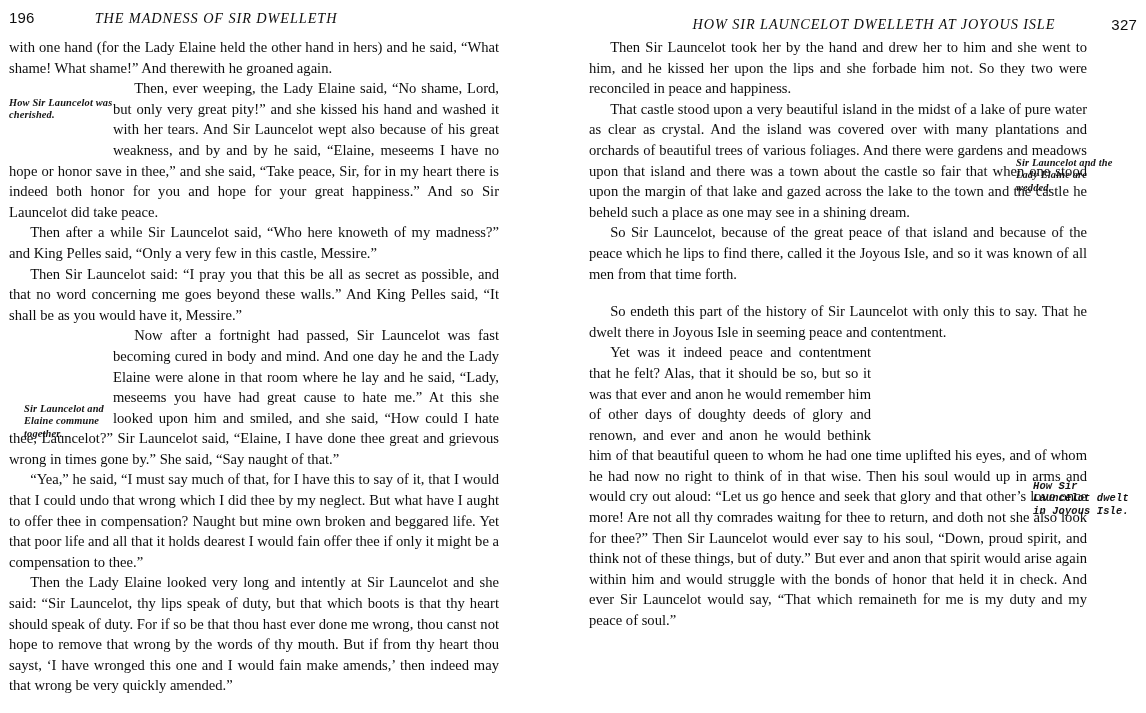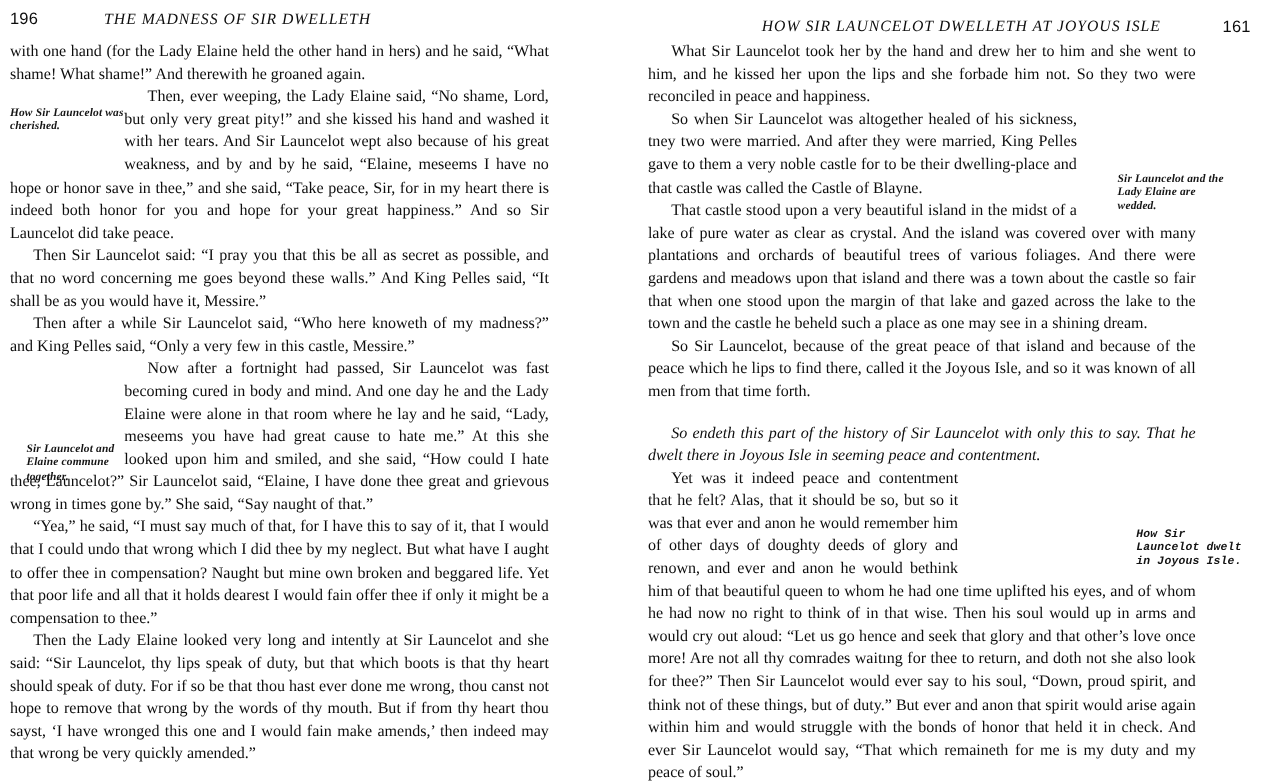--- a/index.html
+++ b/index.html
@@ -87,21 +87,21 @@
 
   .shape-right::before {
     content: "";
     float: right;
     width: 108px;
     height: 83px;
     shape-outside: margin-box;
   }
   .shape-right-4::before { height: 83px; }
 
-  .gap-before { margin-top: 17px; font-style: italic; }
+  .gap-before { margin-top: 17px; }
 
   
   .marginal-note {
     position: absolute;
     font-style: italic;
     font-weight: bold;
     font-size: 10.4px;
     line-height: 12.4px;
     letter-spacing: 0.15px;
     width: 104px;
@@ -134,51 +134,50 @@
       <span class="folio">196</span>
       <span class="rh-title">THE MADNESS OF SIR DWELLETH</span>
     </div>
 
     <div class="column col-left">
 
       <p class="noindent">with one hand (for the Lady Elaine held the other hand in hers) and he said, “What shame! What shame!” And therewith he groaned again.</p>
 
       <p class="shape-left shape-left-3">Then, ever weeping, the Lady Elaine said, “No shame, Lord, but only very great pity!” and she kissed his hand and washed it with her tears. And Sir Launcelot wept also because of his great weakness, and by and by he said, “Elaine, meseems I have no hope or honor save in thee,” and she said, “Take peace, Sir, for in my heart there is indeed both honor for you and hope for your great happiness.” And so Sir Launcelot did take peace.</p>
 
+      <p>Then after a while Sir Launcelot said, “Who here knoweth of my madness?” and King Pelles said, “Only a very few in this castle, Messire.”</p>
+
       <p>Then Sir Launcelot said: “I pray you that this be all as secret as possible, and that no word concerning me goes beyond these walls.” And King Pelles said, “It shall be as you would have it, Messire.”</p>
-
-      <p>Then after a while Sir Launcelot said, “Who here knoweth of my madness?” and King Pelles said, “Only a very few in this castle, Messire.”</p>
 
 
       <p class="shape-left shape-left-4">Now after a fortnight had passed, Sir Launcelot was fast becoming cured in body and mind. And one day he and the Lady Elaine were alone in that room where he lay and he said, “Lady, meseems you have had great cause to hate me.” At this she looked upon him and smiled, and she said, “How could I hate thee, Launcelot?” Sir Launcelot said, “Elaine, I have done thee great and grievous wrong in times gone by.” She said, “Say naught of that.”</p>
 
       <p>“Yea,” he said, “I must say much of that, for I have this to say of it, that I would that I could undo that wrong which I did thee by my neglect. But what have I aught to offer thee in compensation? Naught but mine own broken and beggared life. Yet that poor life and all that it holds dearest I would fain offer thee if only it might be a compensation to thee.”</p>
 
       <p>Then the Lady Elaine looked very long and intently at Sir Launcelot and she said: “Sir Launcelot, thy lips speak of duty, but that which boots is that thy heart should speak of duty. For if so be that thou hast ever done me wrong, thou canst not hope to remove that wrong by the words of thy mouth. But if from thy heart thou sayst, ‘I have wronged this one and I would fain make amends,’ then indeed may that wrong be very quickly amended.”</p>
 
     </div>
 
     <div class="marginal-note mn-left" id="note-cherished">How Sir Launcelot was cherished.</div>
 
     <div class="marginal-note mn-left" id="note-commune">Sir Launcelot and Elaine commune together.</div>
   </div>
 
   <div class="page page-right">
 
     <div class="running-head rh-right">
       <span class="rh-title">HOW SIR LAUNCELOT DWELLETH AT JOYOUS ISLE</span>
-      <span class="folio">161</span>
+      <span class="folio">327</span>
     </div>
 
     <div class="column col-right">
 
 
-      <p>What Sir Launcelot took her by the hand and drew her to him and she went to him, and he kissed her upon the lips and she forbade him not. So they two were reconciled in peace and happiness.</p>
+      <p>Then Sir Launcelot took her by the hand and drew her to him and she went to him, and he kissed her upon the lips and she forbade him not. So they two were reconciled in peace and happiness.</p>
 
-      <p class="shape-right shape-right-4">So when Sir Launcelot was altogether healed of his sickness, tney two were married. And after they were married, King Pelles gave to them a very noble castle for to be their dwelling-place and that castle was called the Castle of Blayne.</p>
 
       <p>That castle stood upon a very beautiful island in the midst of a lake of pure water as clear as crystal. And the island was covered over with many plantations and orchards of beautiful trees of various foliages. And there were gardens and meadows upon that island and there was a town about the castle so fair that when one stood upon the margin of that lake and gazed across the lake to the town and the castle he beheld such a place as one may see in a shining dream.</p>
 
       <p>So Sir Launcelot, because of the great peace of that island and because of the peace which he lips to find there, called it the Joyous Isle, and so it was known of all men from that time forth.</p>
 
       <p class="gap-before">So endeth this part of the history of Sir Launcelot with only this to say. That he dwelt there in Joyous Isle in seeming peace and contentment.</p>
 
       <p class="shape-right shape-right-4" style="--n:1"><span style="float: right; width: 108px; height: 83px;"></span>Yet was it indeed peace and contentment that he felt? Alas, that it should be so, but so it was that ever and anon he would remember him of other days of doughty deeds of glory and renown, and ever and anon he would bethink him of that beautiful queen to whom he had one time uplifted his eyes, and of whom he had now no right to think of in that wise. Then his soul would up in arms and would cry out aloud: “Let us go hence and seek that glory and that other’s love once more! Are not all thy comrades waitıng for thee to return, and doth not she also look for thee?” Then Sir Launcelot would ever say to his soul, “Down, proud spirit, and think not of these things, but of duty.” But ever and anon that spirit would arise again within him and would struggle with the bonds of honor that held it in check. And ever Sir Launcelot would say, “That which remaineth for me is my duty and my peace of soul.”</p>
 
     </div>

